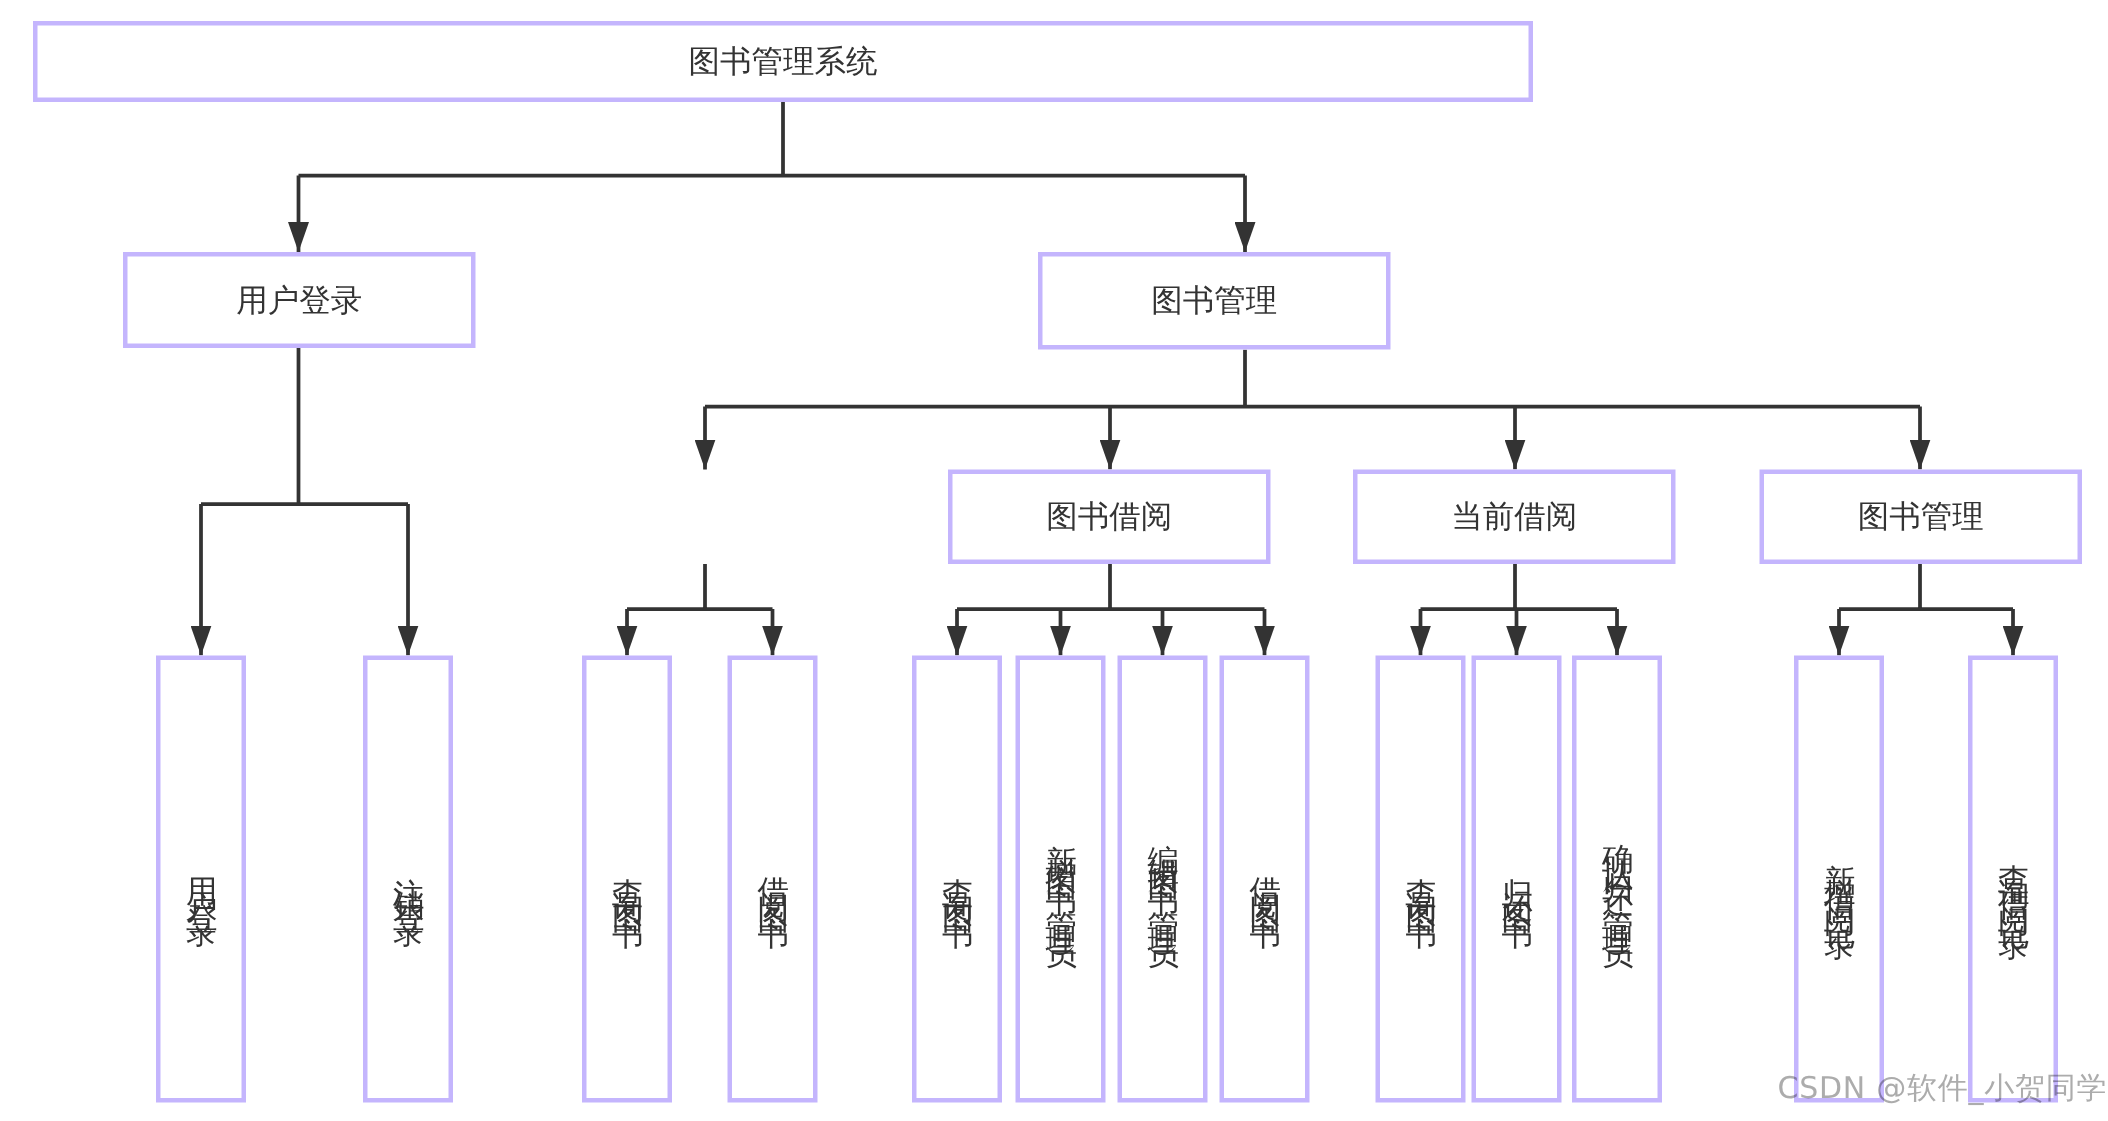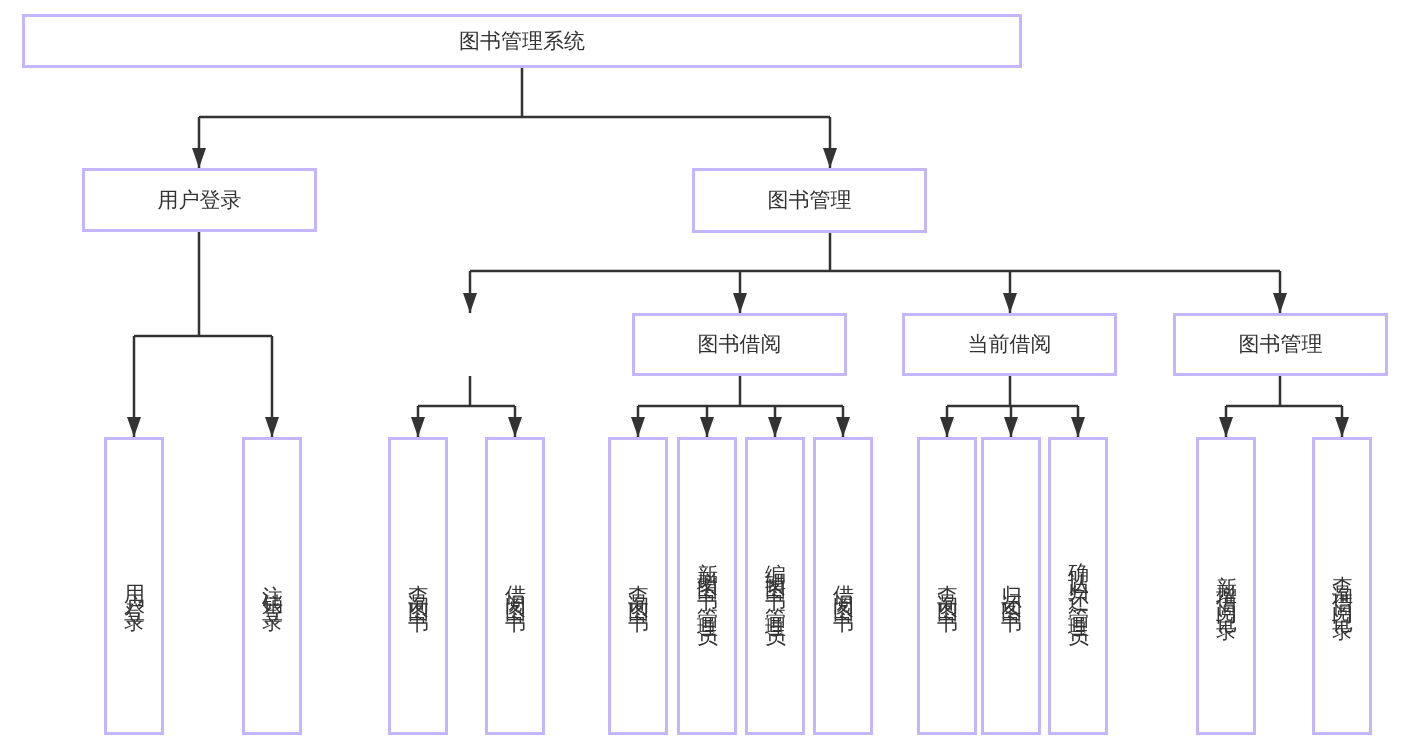--- a/index.html
+++ b/index.html
@@ -155,14 +155,15 @@
     <span class="vtext">确认归还（管理员）</span>
   </div>
 
   <div class="box vbox" style="left:1196px; top:437px; width:60px; height:298px">
     <span class="vtext">新增借阅记录</span>
   </div>
   <div class="box vbox" style="left:1312px; top:437px; width:60px; height:298px">
     <span class="vtext">查询借阅记录</span>
   </div>
 
+  <div id="watermark">CSDN @软件_小贺同学</div>
 
 </div>
 
 </body></html>

